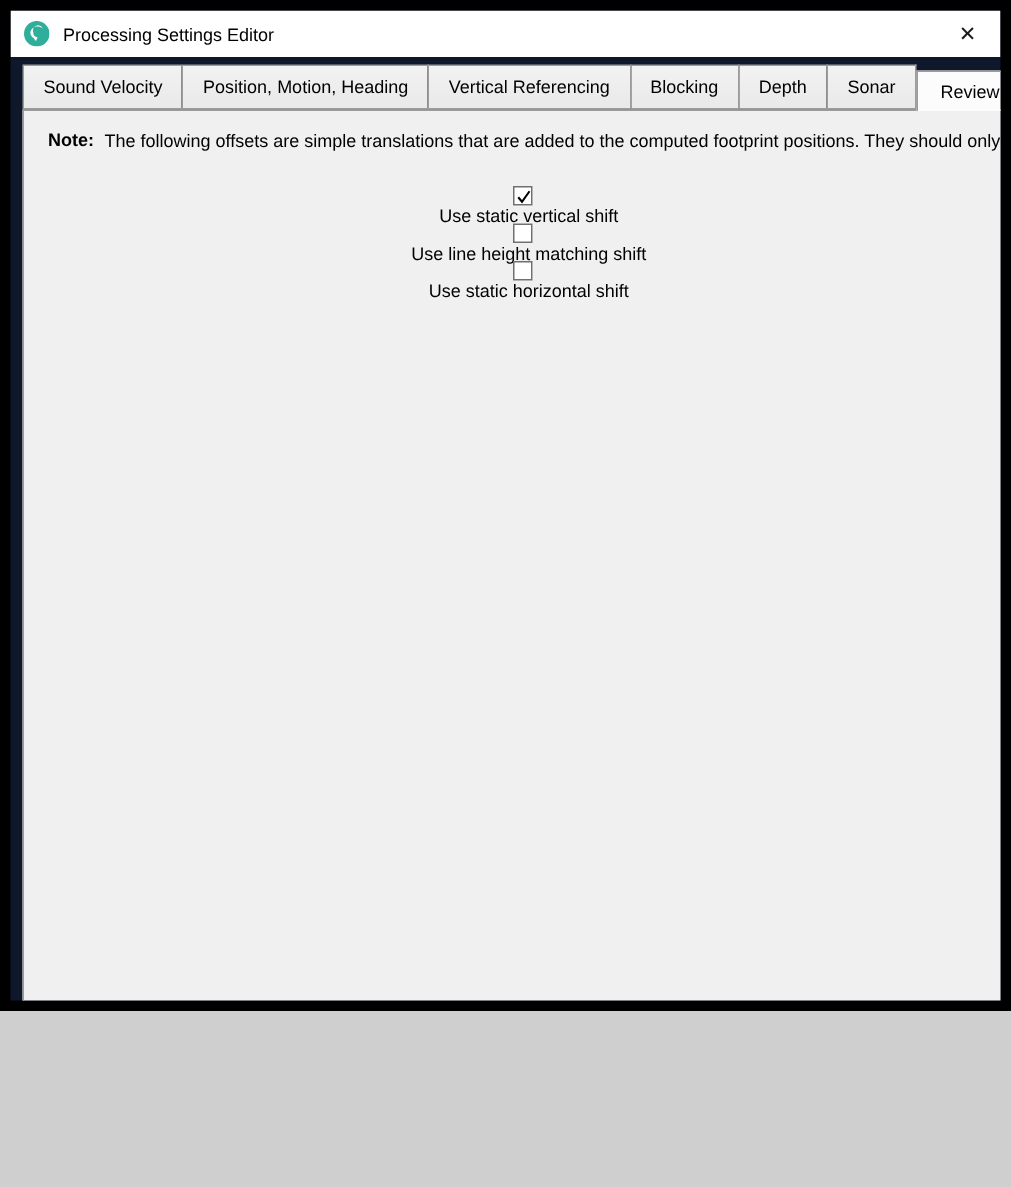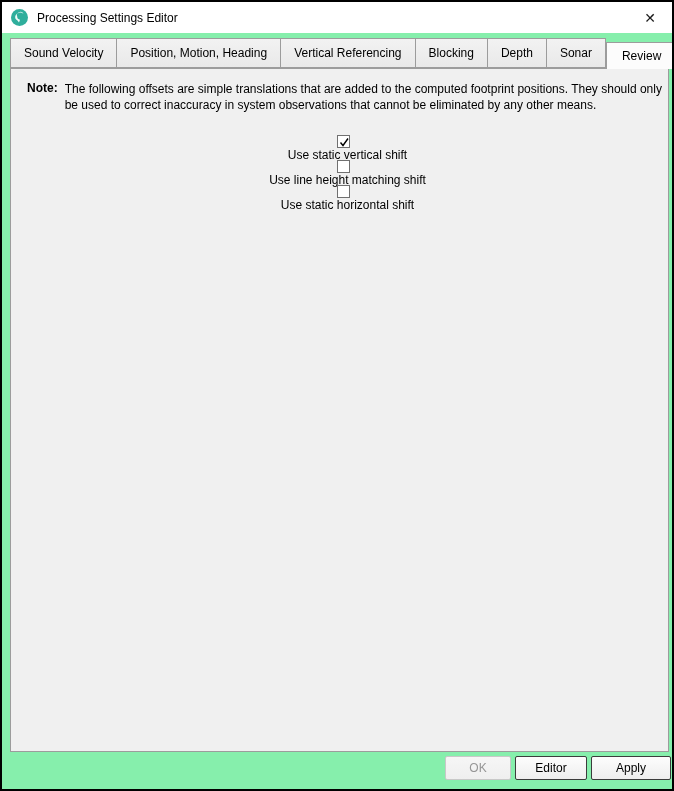--- a/index.html
+++ b/index.html
@@ -1,23 +1,23 @@
 <!DOCTYPE html>
 <html><head>
 <meta charset="utf-8">
 <style>
   * { box-sizing: border-box; margin: 0; padding: 0; }
   html, body { background: #cfcfcf; }
   body { font-family: "Liberation Sans", "DejaVu Sans", sans-serif; }
 
   .window {
     position: relative;
-    width: 674px; height: 791px;
-    background: #86efac;
-    border: 2px solid #000000;
+    width: 674px; height: 674px;
+    background: #0f172a;
+    border: 7px solid #000000;
     overflow: hidden;
   }
 
   
   .titlebar {
     position: absolute; left: 0; top: 0; right: 0; height: 31px;
     background: #ffffff;
     display: flex; align-items: center;
   }
   .app-icon { width: 17px; height: 17px; margin-left: 9px; flex: 0 0 auto; }
@@ -148,21 +148,20 @@
     <div class="tab">Sonar</div>
     <div class="tab active">Review</div>
   </div>
 
   <div class="pane">
 
     <div class="note-row">
       <span class="note-label">Note:</span>
       <div class="note-lines">
         <div class="note-line">The following offsets are simple translations that are added to the computed footprint positions. They should only</div>
-        <div class="note-line">be used to correct inaccuracy in system observations that cannot be eliminated by any other means.</div>
       </div>
     </div>
 
     <div class="checkbox-list">
       <div class="checkbox-row">
         <span class="checkbox-box checked">
           <svg width="13" height="13" viewBox="0 0 13 13">
               <polyline points="2.5,6.5 5,9.5 10,2.5" fill="none" stroke="#000000" stroke-width="1.4"></polyline>
             </svg>
         </span>

